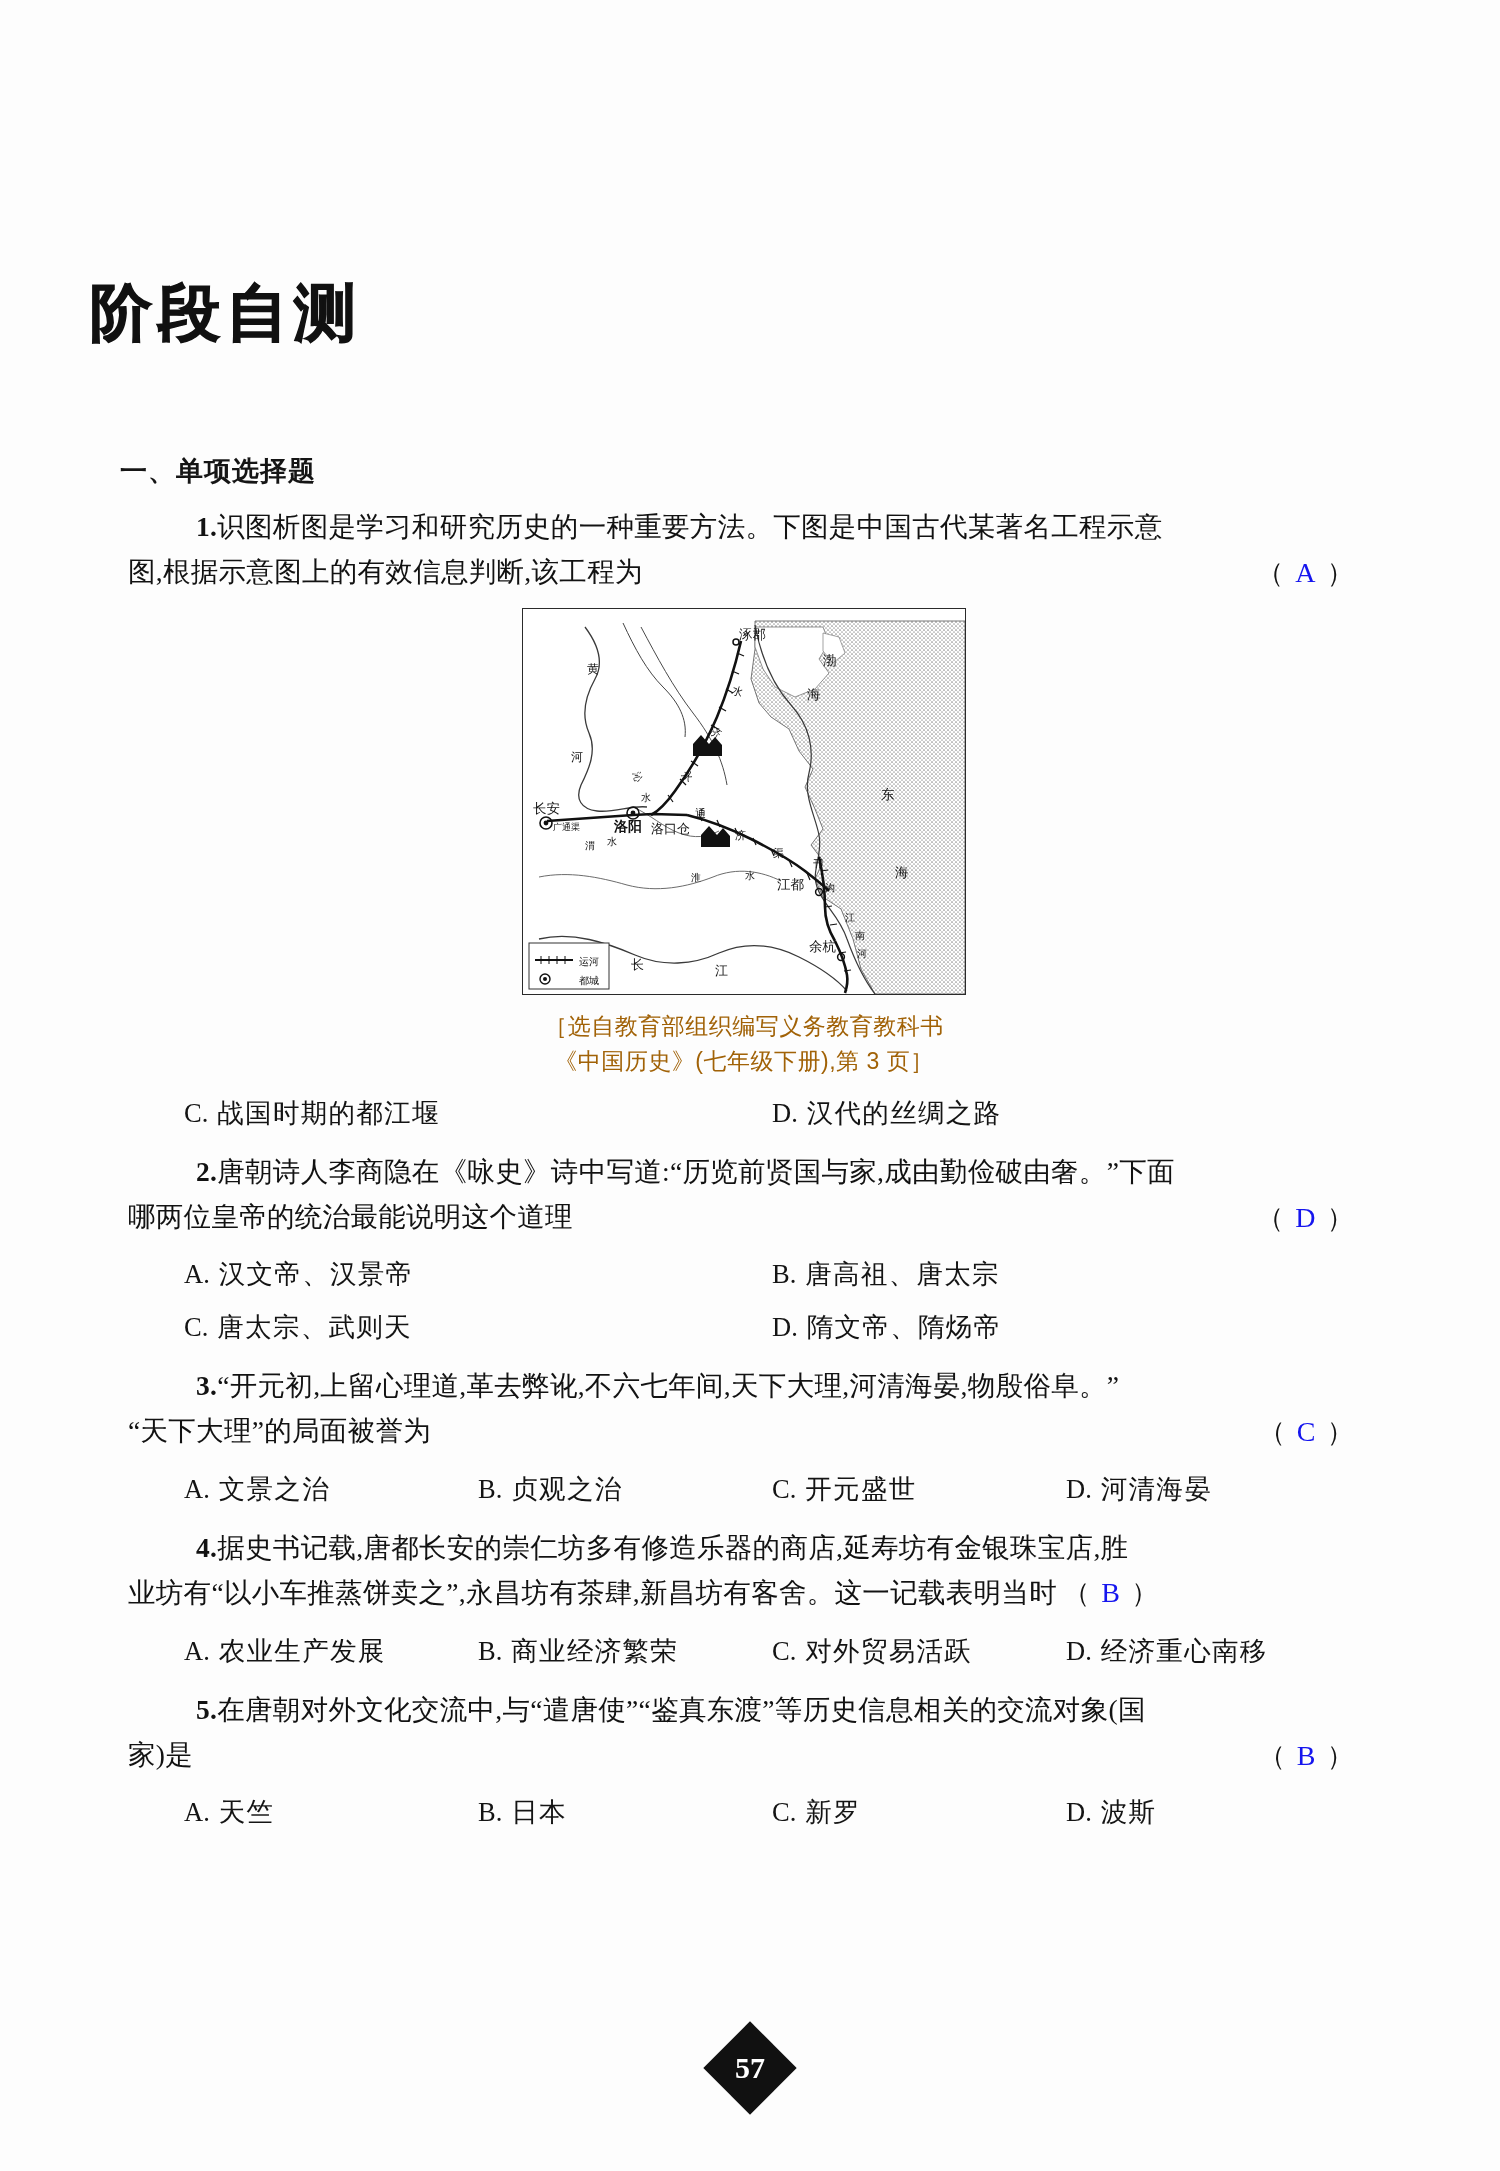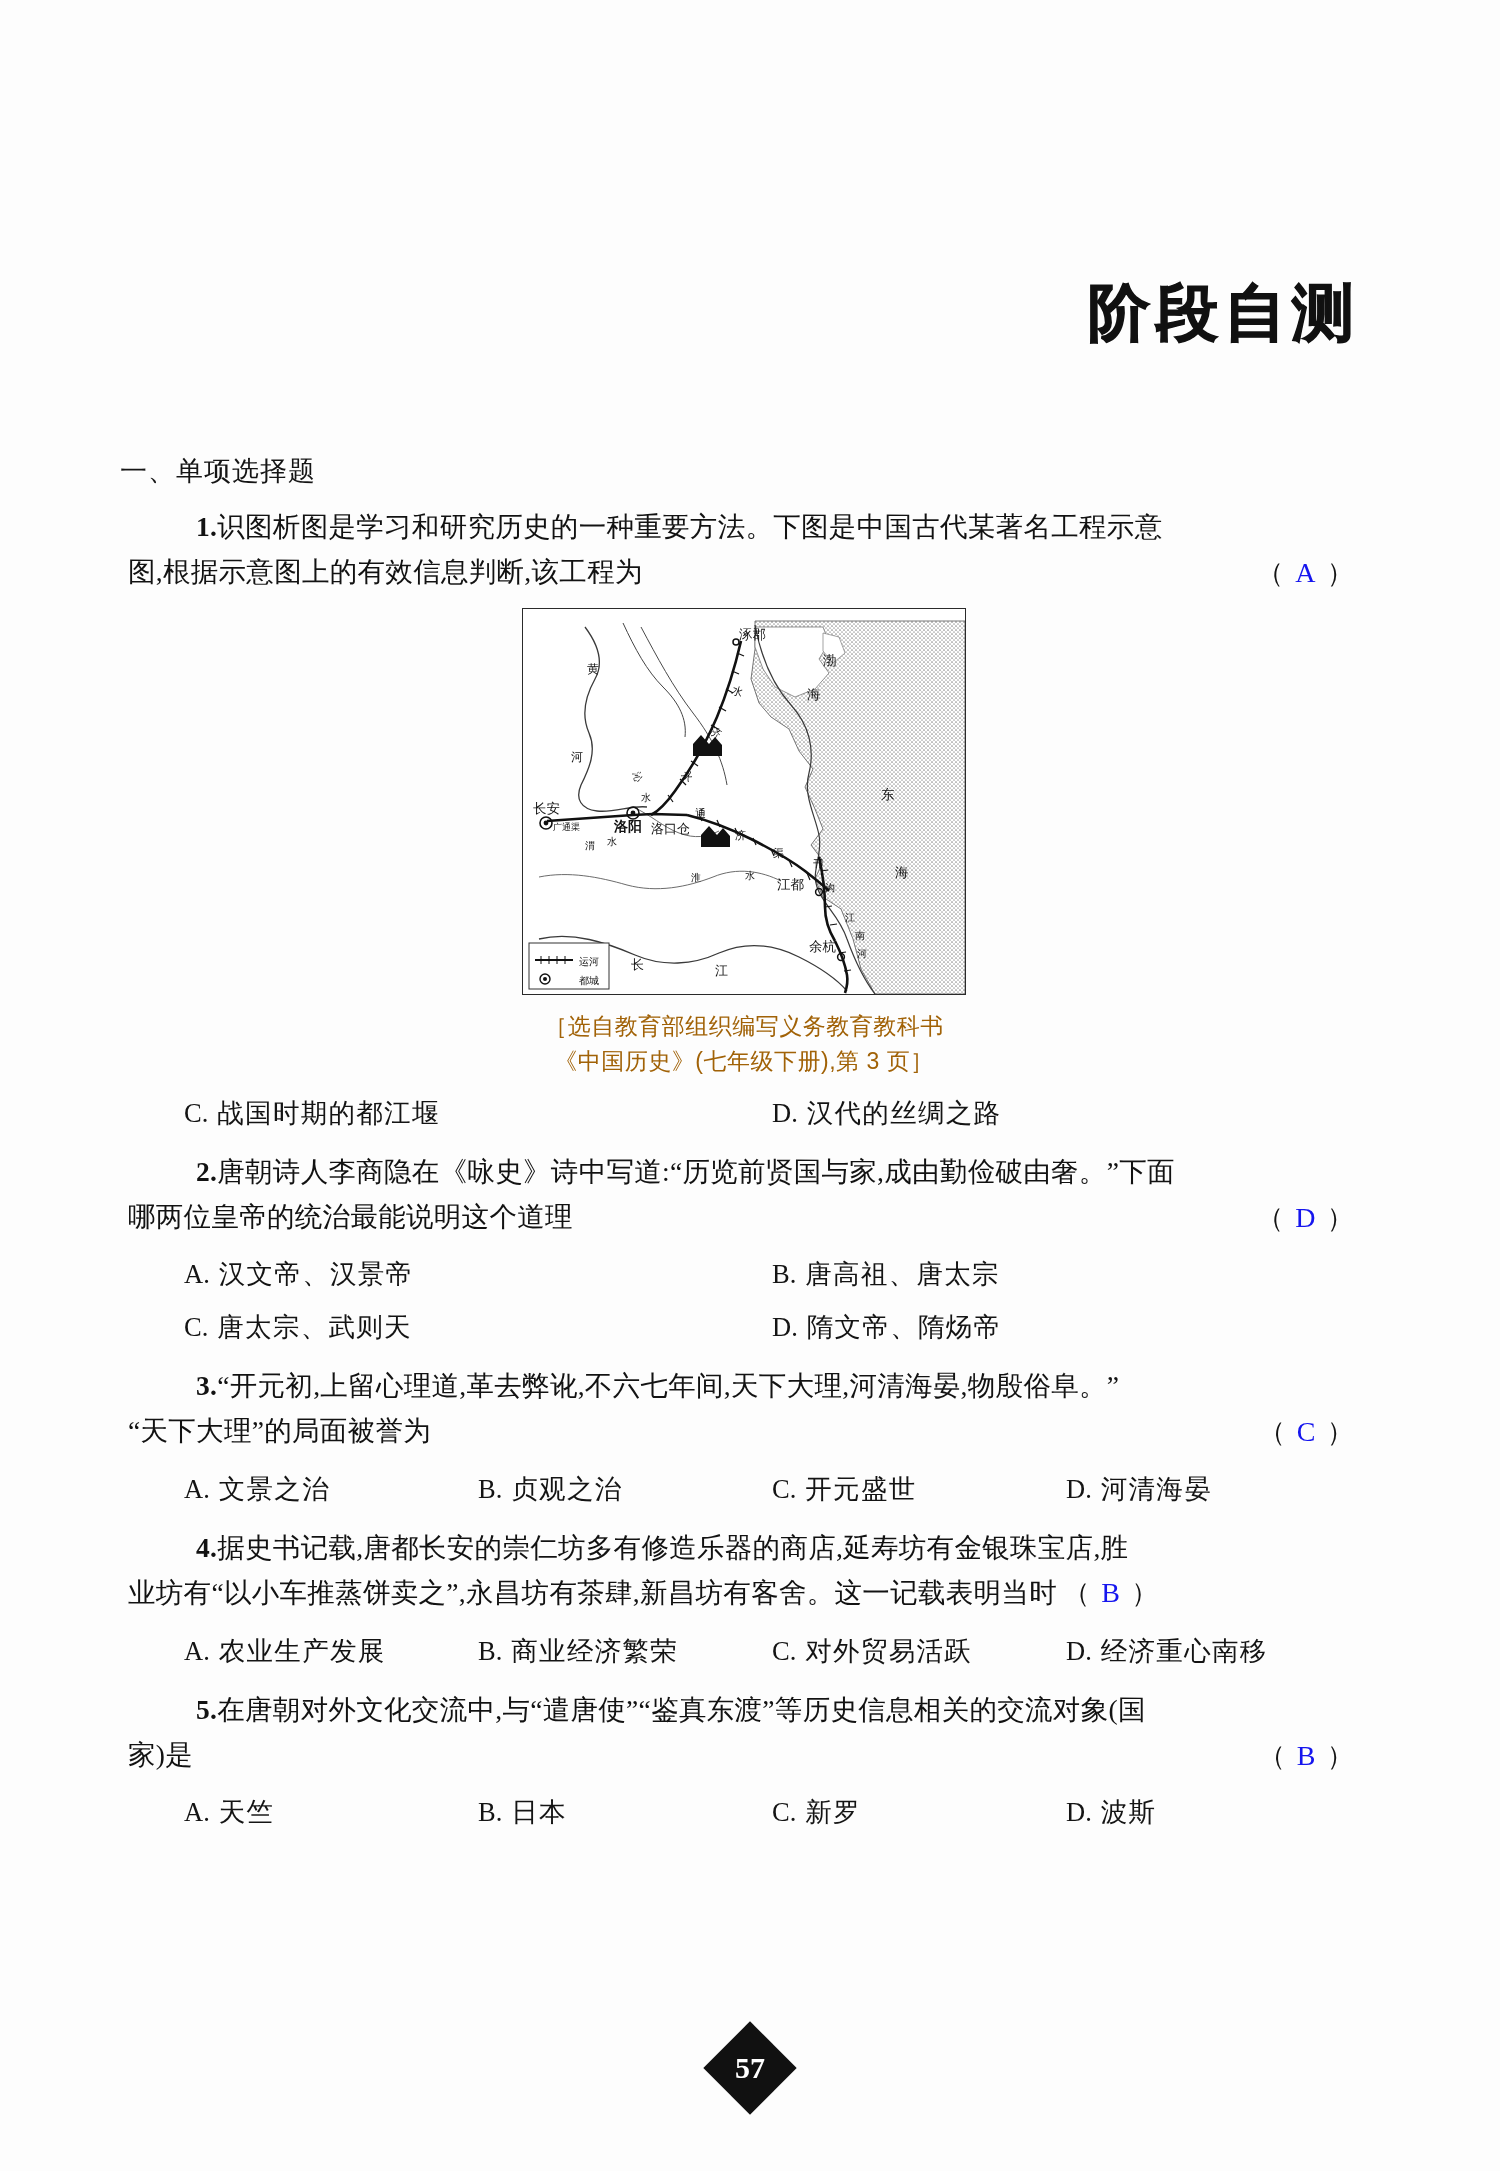--- a/index.html
+++ b/index.html
@@ -21,37 +21,37 @@
   }
   .content {
     position: absolute;
     left: 120px;
     top: 0;
     width: 1240px;
   }
 
   
   .page-title {
-    text-align: right;
+    text-align: left;
     font-family: "DejaVu Sans", "Liberation Sans", sans-serif;
     font-weight: bold;
     font-size: 62px;
     letter-spacing: 6px;
     color: #111111;
     margin-top: 280px;
     margin-left: -30px;
     line-height: 1.05;
     -webkit-text-stroke: 1.2px #111111;
   }
 
   
   .section-heading {
     font-family: "DejaVu Sans", "Liberation Sans", sans-serif;
     font-size: 27px;
-    font-weight: 400;
+    font-weight: 700;
     letter-spacing: 1px;
     margin-top: 108px;
     color: #151515;
   }
 
   
   .question {
     margin-top: 16px;
     margin-left: 8px;
   }

